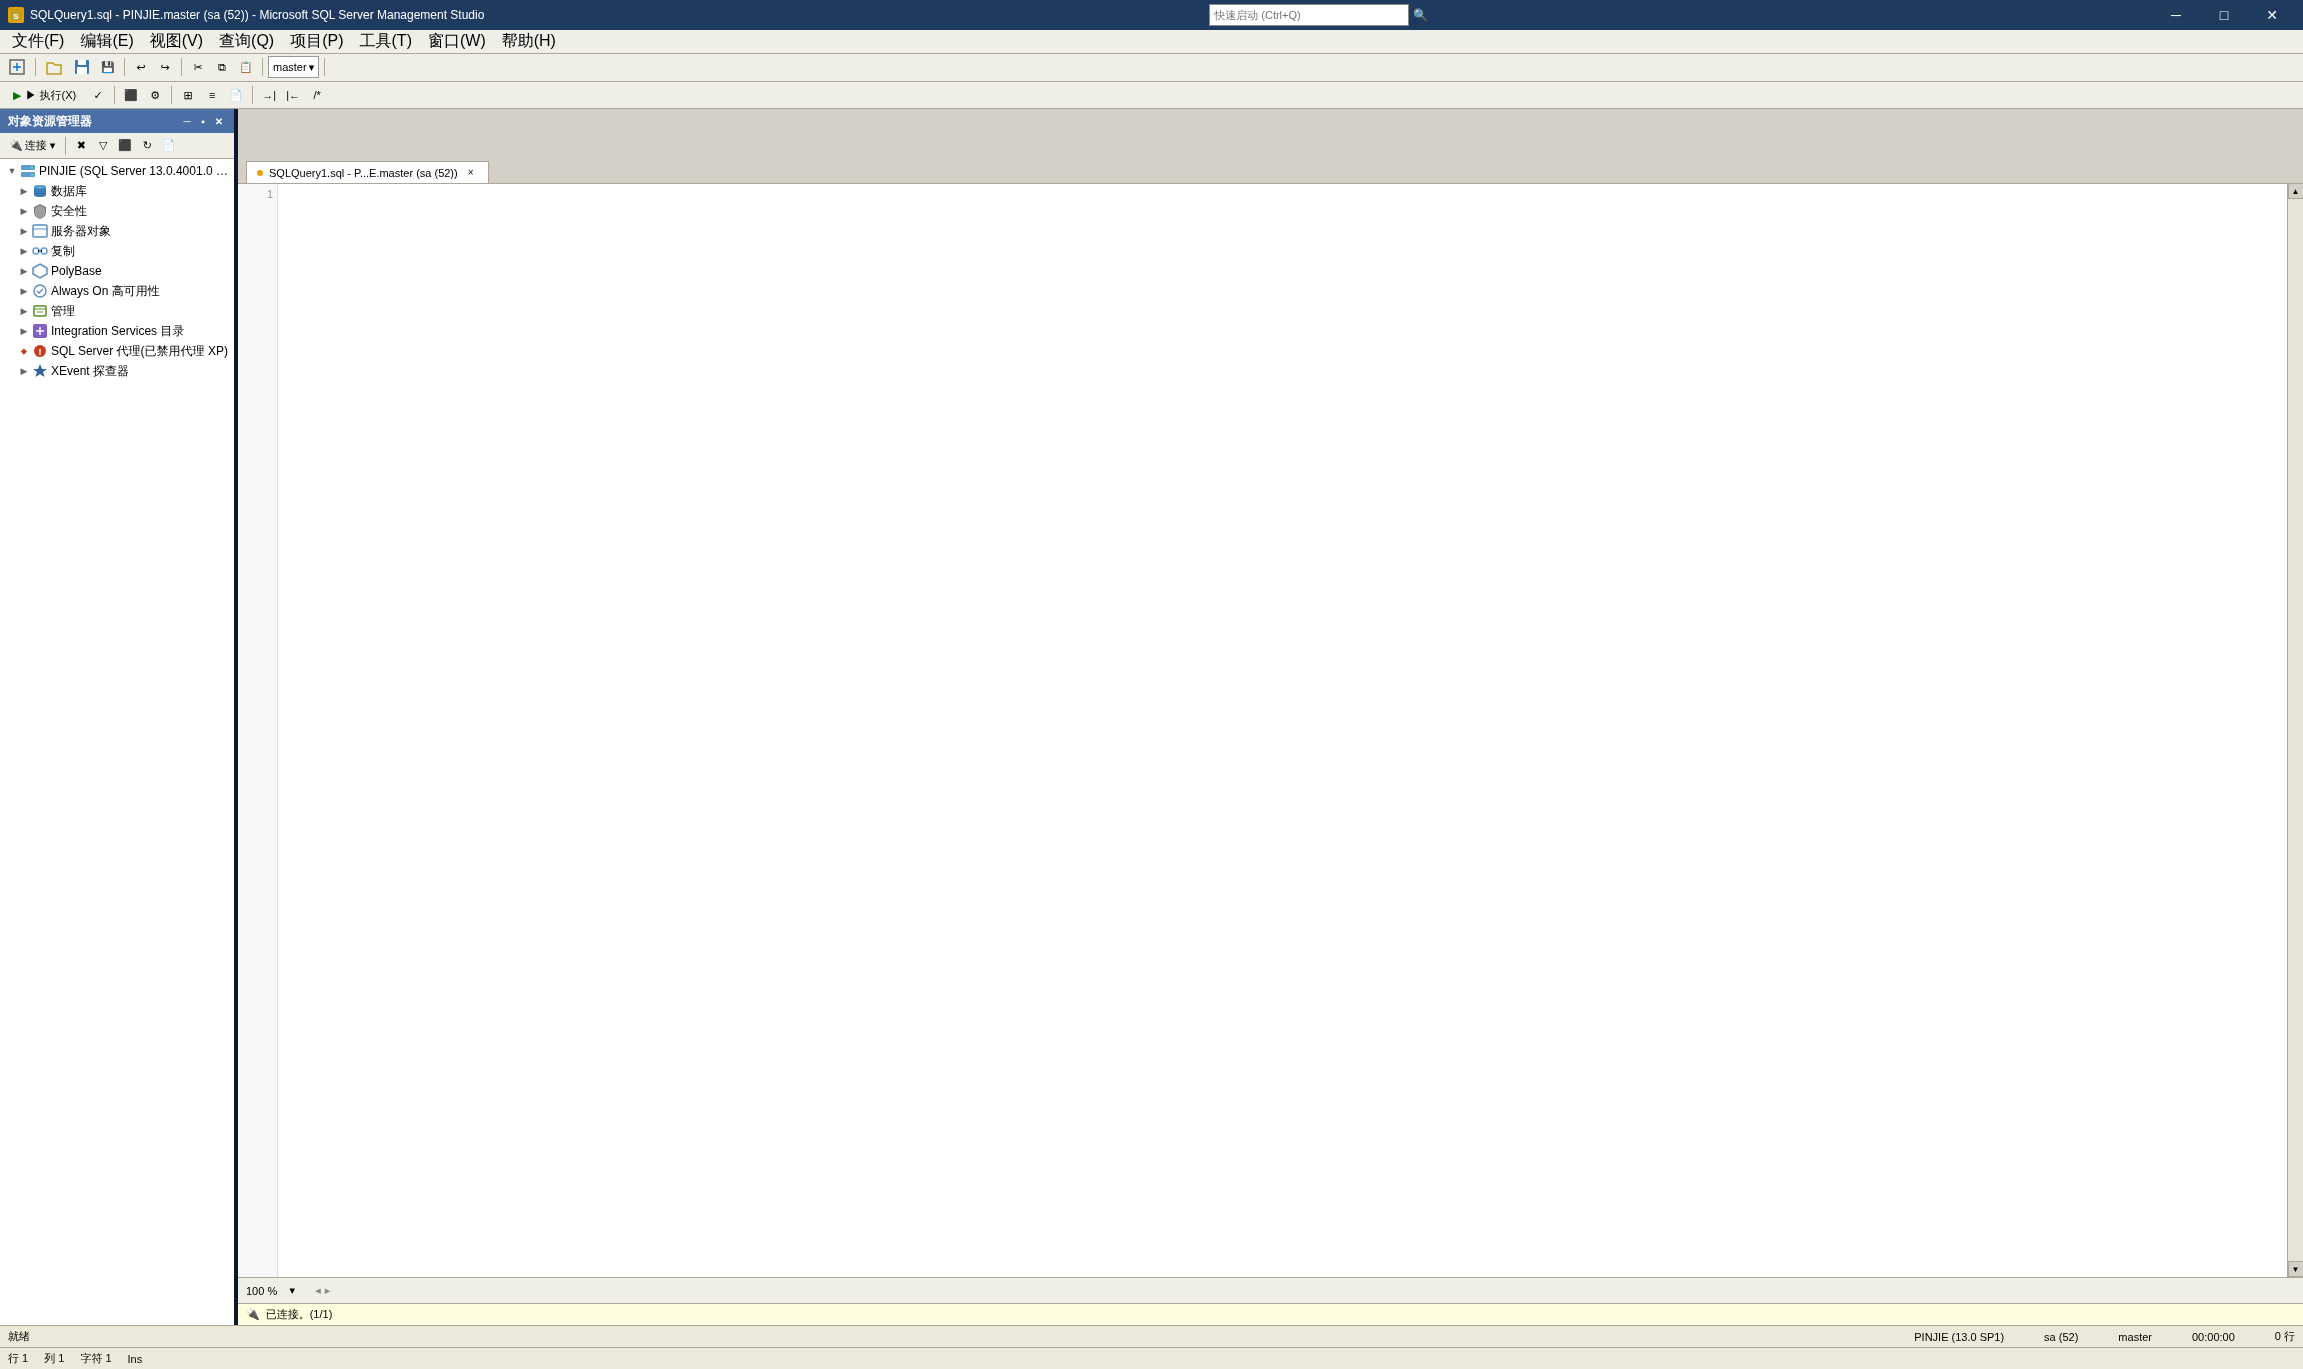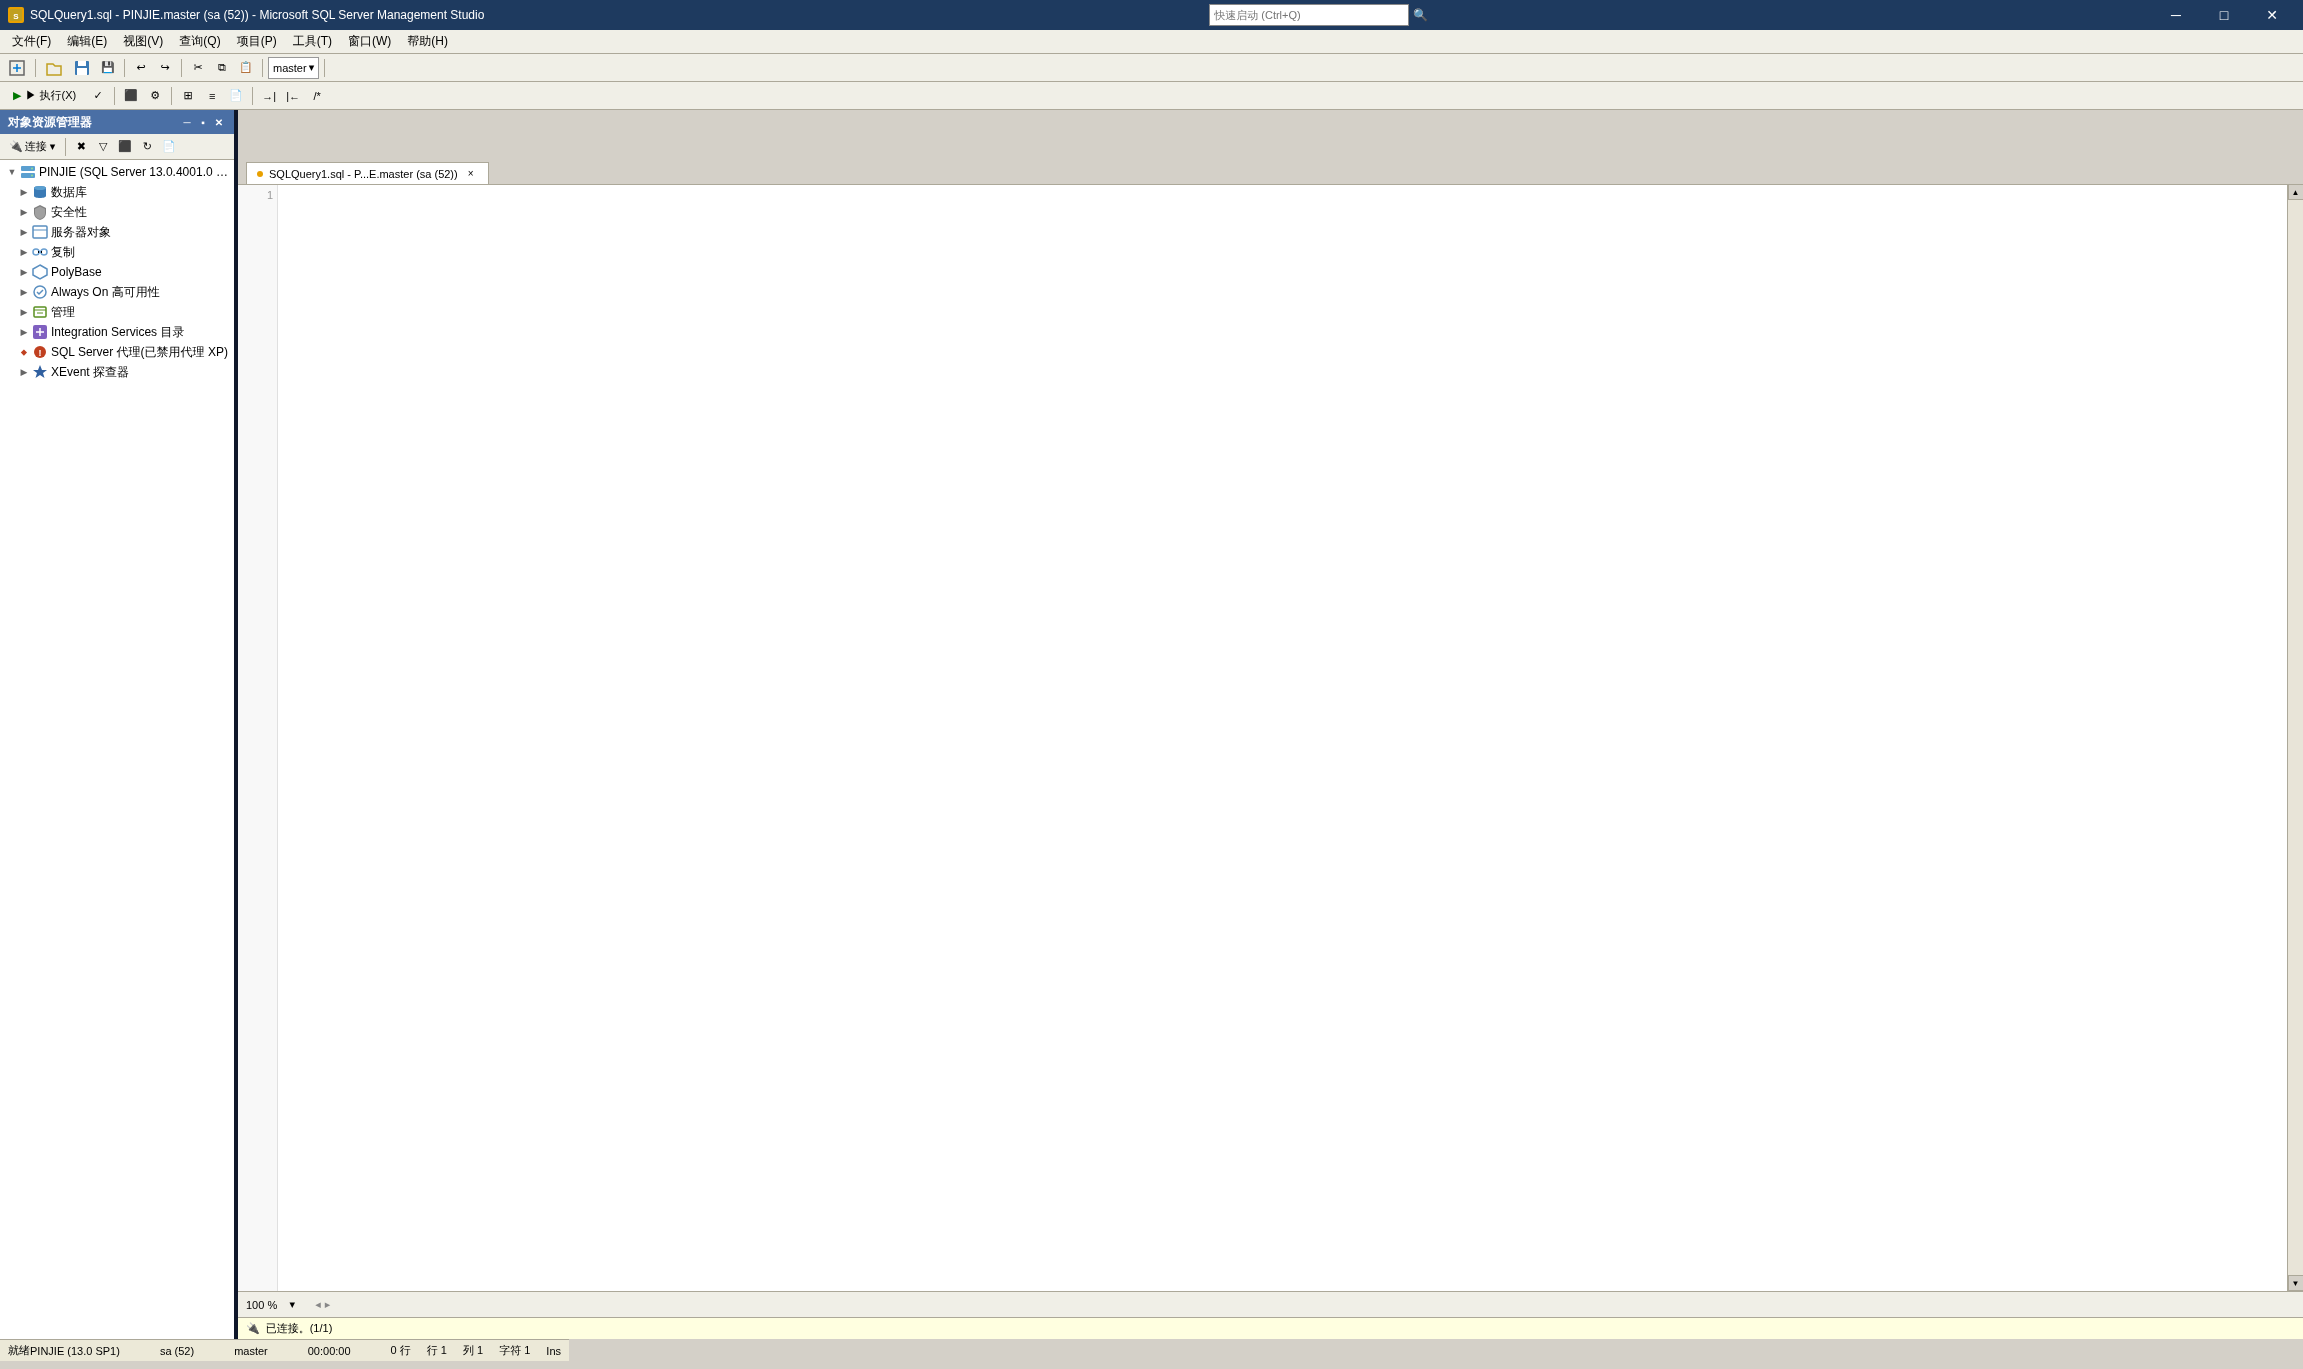--- a/index.html
+++ b/index.html
@@ -77,21 +77,21 @@
       background: #f0efe7;
       height: 24px;
       display: flex;
       align-items: center;
       border-bottom: 1px solid #aca899;
       padding: 0 4px;
     }
     .menu-item {
       padding: 2px 8px;
       cursor: pointer;
-      font-size: 12px;
+      font-size: 16px;
       height: 25px;
       display: flex;
       align-items: center;
     }
 
     
     .toolbar {
       background: #f0efe7;
       height: 28px;
       display: flex;
@@ -419,21 +419,21 @@
     .window-wrap {
       width: 2303px;
       height: 1369px;
       display: flex;
       flex-direction: column;
       background: #d4d0c8;
     }
 
     .bottom-bars {
       display: flex;
-      flex-direction: row;
+      flex-direction: column;
     }
   </style>
 </head>
 <body>
 
 <div class="window-wrap">
 
   <div class="title-bar">
     <div class="title-bar-left">
       <div class="title-bar-icon">

